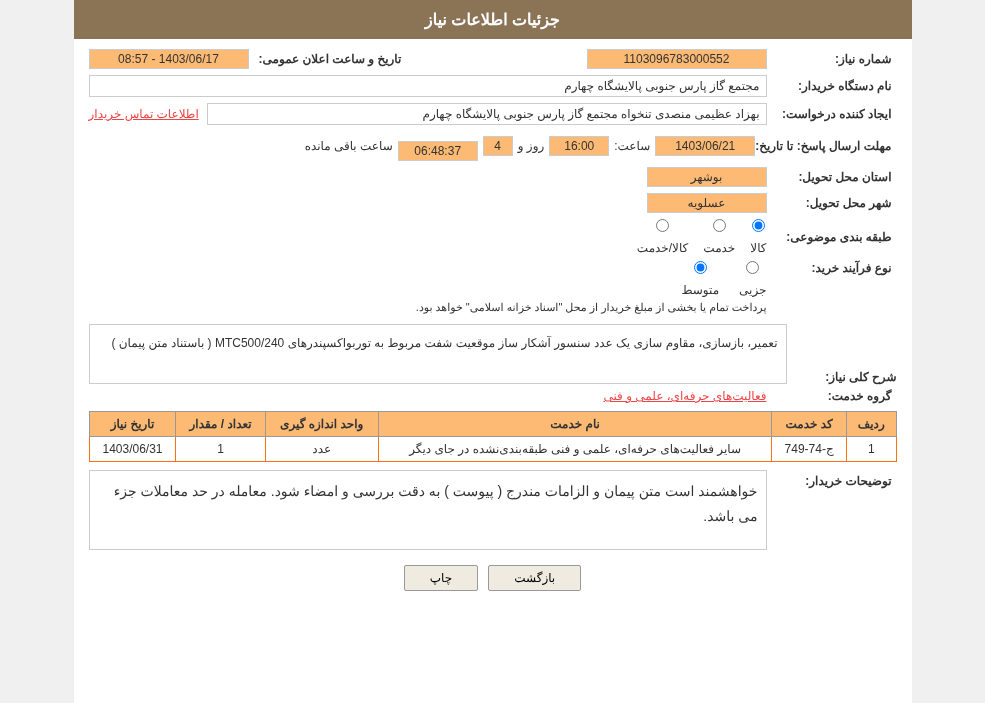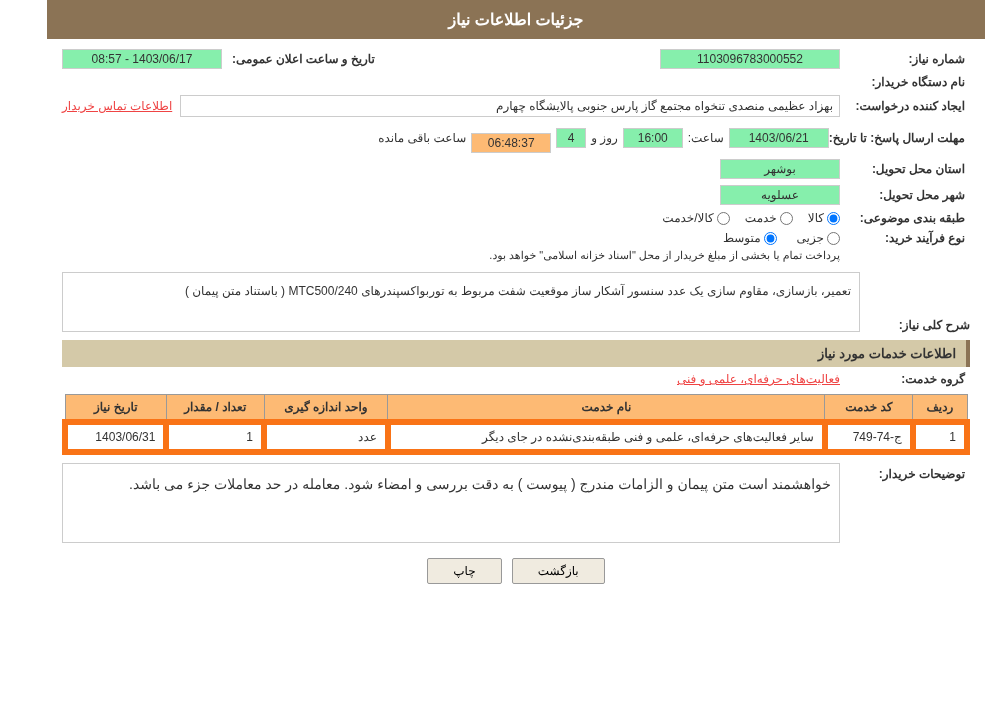--- a/index.html
+++ b/index.html
@@ -4,25 +4,24 @@
   <style>
     * { box-sizing: border-box; margin: 0; padding: 0; }
     body {
       font-family: Tahoma, Arial, sans-serif;
       font-size: 12px;
       background: #f0f0f0;
       direction: rtl;
       color: #333;
     }
     .page-wrapper {
-      width: 985px;
+      width: 838px;
       min-height: 703px;
       background: #fff;
       margin: 0 auto;
-      padding-left: 47px;
     }
     .header {
       background: #8B7355;
       color: #fff;
       text-align: center;
       padding: 10px 0;
       font-size: 16px;
       font-weight: bold;
     }
     .content {
@@ -42,21 +41,22 @@
       cursor: pointer;
     }
     .radio-group {
       display: flex;
       gap: 15px;
       align-items: center;
     }
     .radio-item {
       display: flex;
       align-items: center;
-      gap: 3px;
+      gap: 9px;
+      flex-direction: column;
     }
     .purchase-type {
       display: flex;
       gap: 20px;
       align-items: center;
     }
     .payment-note {
       color: #333;
       font-size: 11px;
     }
@@ -74,23 +74,23 @@
       margin: 8px 0;
     }
     .services-table th {
       background: #fdba74;
       border: 1px solid #999;
       padding: 5px 8px;
       text-align: center;
       font-weight: bold;
     }
     .services-table td {
-      border: 6px solid #f97316;
+      border: 1px solid #f97316;
       padding: 5px 8px;
-      text-align: right;
+      text-align: center;
     }
     .services-table tr:nth-child(even) {
       background: #f9f5ec;
     }
     .buyer-notes {
       border: 1px solid #ccc;
       background: #fff;
       padding: 8px;
       min-height: 80px;
       font-size: 14px;
@@ -110,21 +110,21 @@
       cursor: pointer;
       font-family: Tahoma, Arial, sans-serif;
       font-size: 12px;
       border-radius: 2px;
     }
     .relative-wrap {
       position: relative;
     }
     .inline-box {
       border: 1px solid #ccc;
-      background: #86efac;
+      background: #fdba74;
       padding: 2px 6px;
       display: inline-block;
       min-width: 60px;
       text-align: center;
     }
     .full-box {
       border: 1px solid #ccc;
       background: #fff;
       padding: 3px 6px;
       width: 100%;
@@ -165,20 +165,23 @@
       <span class="lbl">شماره نیاز:</span>
       <div class="val">
         <span class="inline-box" style="min-width:180px;">1103096783000552</span>
       </div>
       <span style="margin: 0 10px; font-weight:bold;">تاریخ و ساعت اعلان عمومی:</span>
       <span class="inline-box" style="min-width:160px;">1403/06/17 - 08:57</span>
     </div>
 
     <div class="info-row" style="margin-bottom:6px;">
       <span class="lbl">نام دستگاه خریدار:</span>
+      <div class="val">
+        <span class="full-box">مجتمع گاز پارس جنوبی  پالایشگاه چهارم</span>
+      </div>
     </div>
 
     <div class="info-row" style="margin-bottom:6px;">
       <span class="lbl">ایجاد کننده درخواست:</span>
       <div class="val" style="display:flex; align-items:center; gap:8px;">
         <span class="full-box" style="flex:1;">بهزاد عظیمی منصدی تنخواه مجتمع گاز پارس جنوبی  پالایشگاه چهارم</span>
         <span class="contact-link">اطلاعات تماس خریدار</span>
       </div>
     </div>
 
@@ -248,21 +251,20 @@
       </div>
     </div>
 
     <div style="margin: 10px 0 5px 0;">
       <div style="display:flex; align-items:flex-end; gap:10px;">
         <span style="font-weight:bold; white-space:nowrap; min-width:100px; text-align:right;">شرح کلی نیاز:</span>
         <div class="description-box" style="flex:1;">تعمیر، بازسازی، مقاوم سازی یک عدد سنسور آشکار ساز موقعیت شفت مربوط به توربواکسپندرهای MTC500/240 ( باستناد متن پیمان )</div>
       </div>
     </div>
 
-    <div class="section-title">اطلاعات خدمات مورد نیاز</div>
 
     <div class="info-row" style="margin-bottom:8px;">
       <span class="lbl">گروه خدمت:</span>
       <div class="val">
         <span class="contact-link">فعالیت‌های حرفه‌ای، علمی و فنی</span>
       </div>
     </div>
 
     <table class="services-table">
       <thead>

